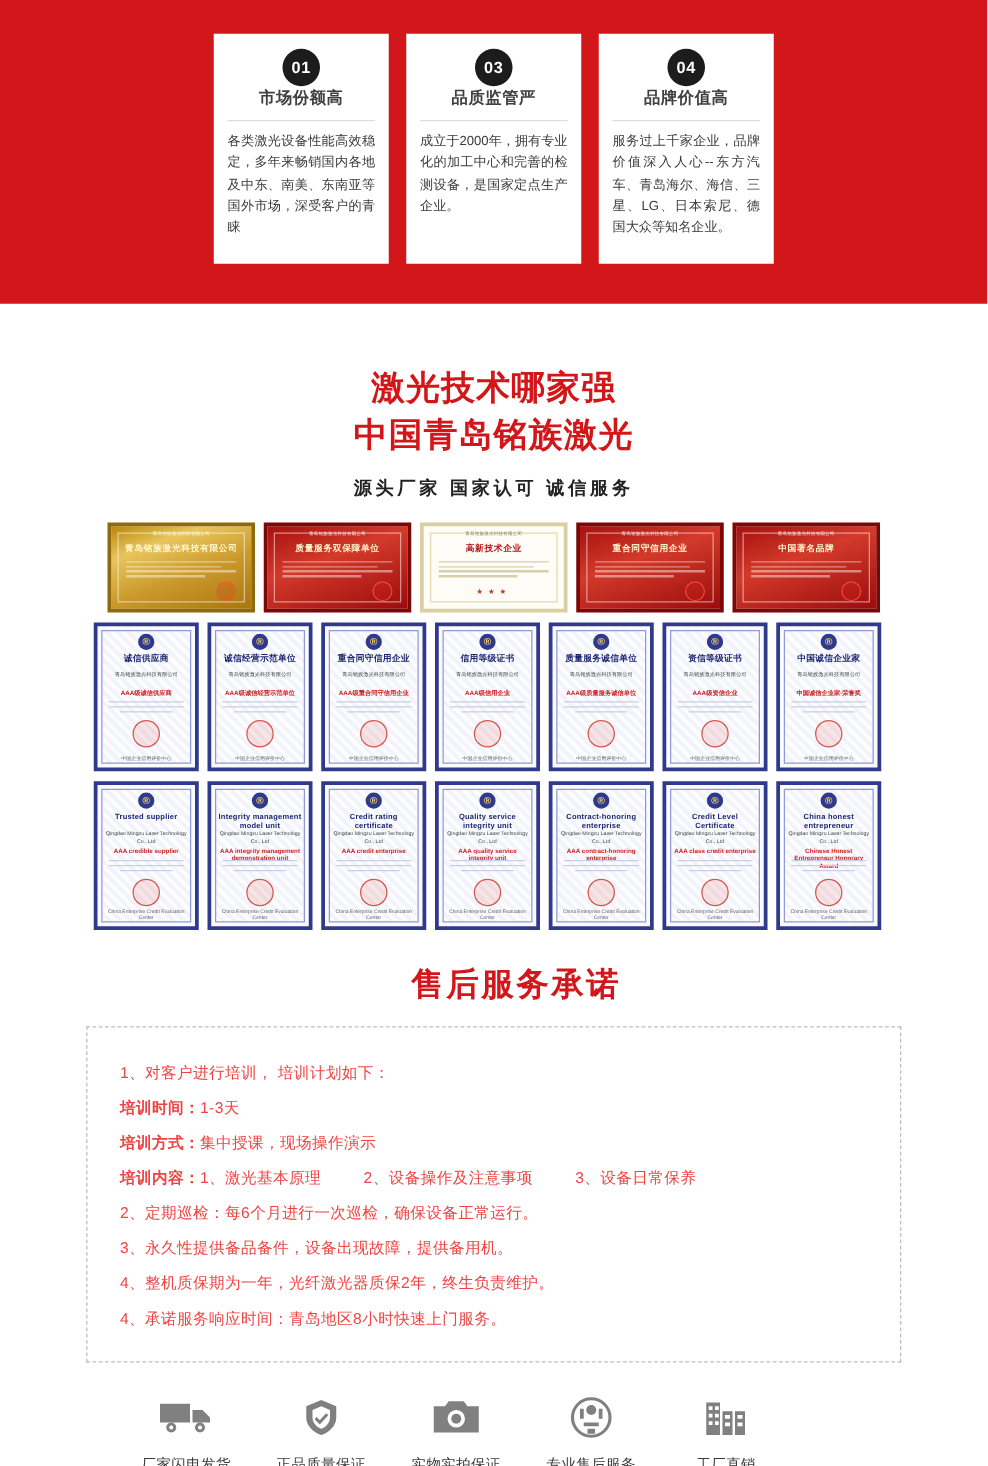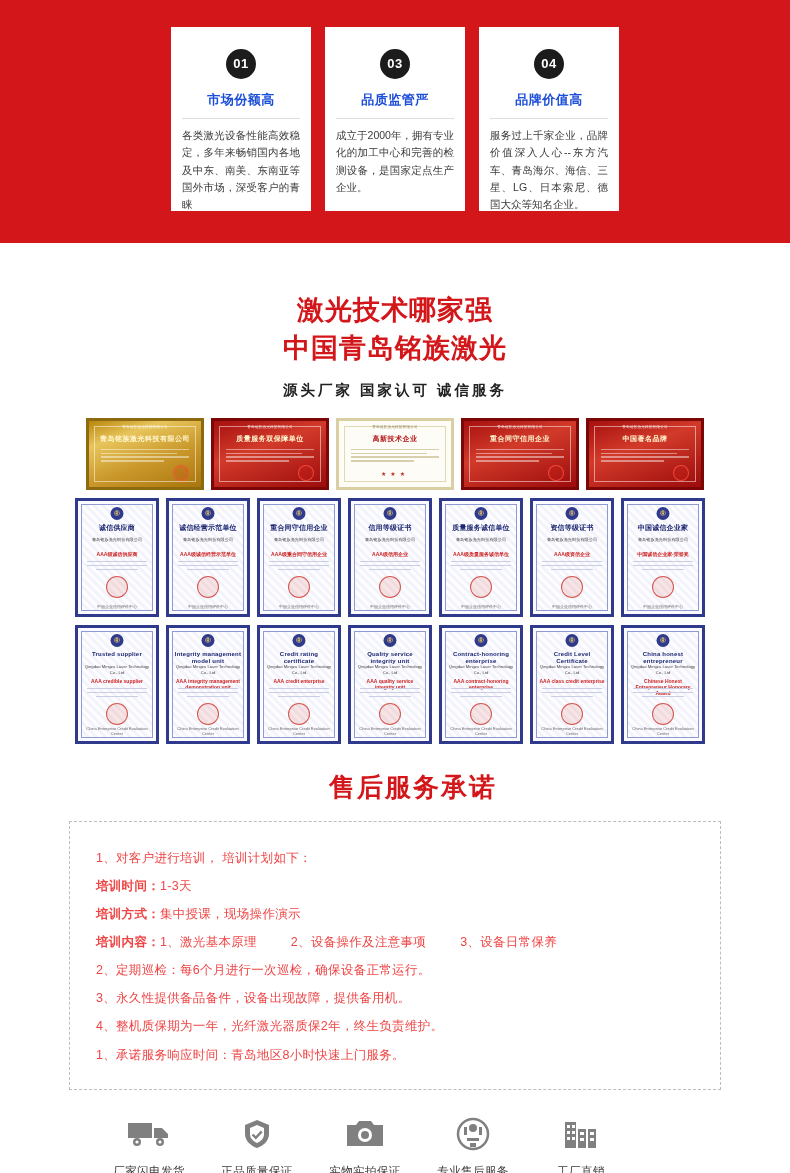--- a/index.html
+++ b/index.html
@@ -27,37 +27,37 @@
   .feature-card {
     width: 140px;
     height: 184px;
     background: #ffffff;
     position: relative;
     padding: 30px 11px 10px 11px;
     text-align: center;
   }
   .badge {
     position: absolute;
-    top: 22px;
+    top: 12px;
     left: 50%;
     transform: translateX(-50%);
     width: 30px; height: 30px;
     border-radius: 50%;
     background: #1c1c1c;
     color: #fff;
     font-size: 13px;
     font-weight: bold;
     line-height: 30px;
     letter-spacing: 0.5px;
   }
   .feature-title {
-    margin-top: 34px;
+    margin-top: 12px;
     font-size: 13px;
     font-weight: bold;
-    color: #1d4ed8;
+    color: #404040;
     letter-spacing: 0.5px;
   }
   .feature-divider {
     width: 100%;
     height: 1px;
     background: #ddd;
     margin: 9px 0 8px 0;
   }
   .feature-text {
     font-size: 10.5px;
@@ -599,21 +599,21 @@
     </div>
     <div class="p-line">
       <b>培训方式：</b><span>集中授课，现场操作演示</span>
     </div>
     <div class="p-line">
       <b>培训内容：</b><span class="p-sub">1、激光基本原理</span><span class="p-gap"></span><span class="p-sub">2、设备操作及注意事项</span><span class="p-gap"></span><span class="p-sub">3、设备日常保养</span>
     </div>
     <div class="p-line">2、定期巡检：每6个月进行一次巡检，确保设备正常运行。</div>
     <div class="p-line">3、永久性提供备品备件，设备出现故障，提供备用机。</div>
     <div class="p-line">4、整机质保期为一年，光纤激光器质保2年，终生负责维护。</div>
-    <div class="p-line">1、承诺服务响应时间：青岛地区8小时快速上门服务。</div>
+    <div class="p-line">4、承诺服务响应时间：青岛地区8小时快速上门服务。</div>
   </div>
 
   <div class="footer">
     <div class="f-item">
       <div class="f-icon">
         <svg width="46" height="32" viewBox="0 0 46 32" fill="#808080">
           <path d="M2 5h24v15H2z"></path>
           <path d="M28 10h8l6 6v4h-14z"></path>
           <circle cx="11" cy="24" r="4" fill="#808080"></circle>
           <circle cx="34" cy="24" r="4" fill="#808080"></circle>

